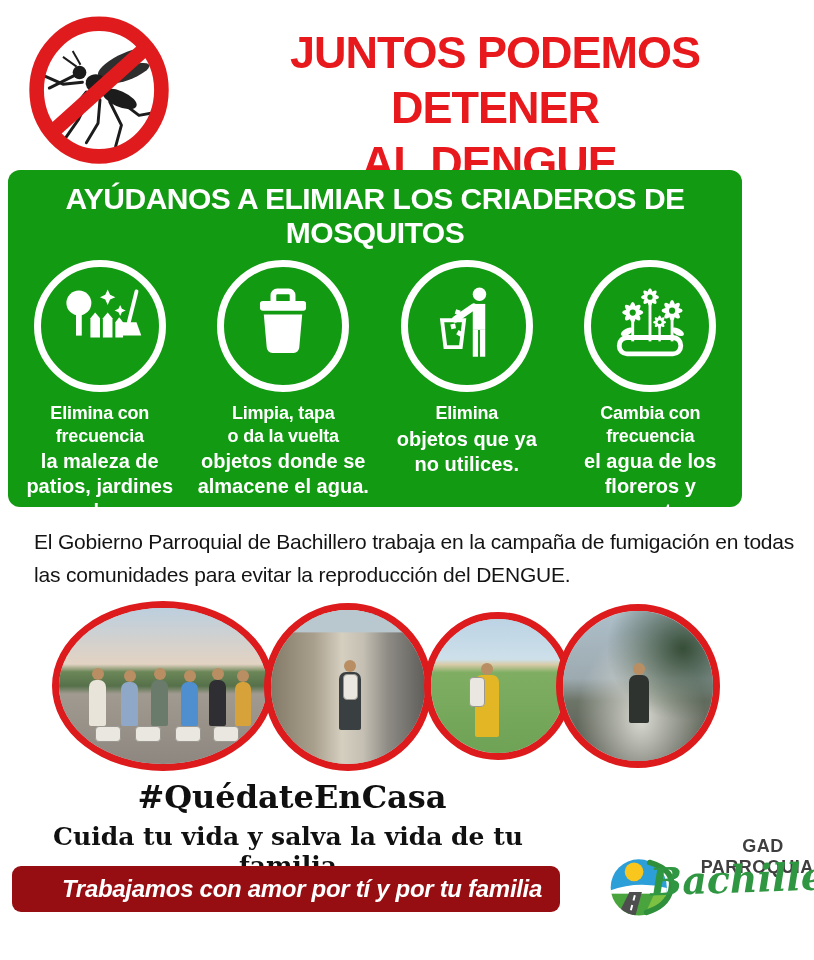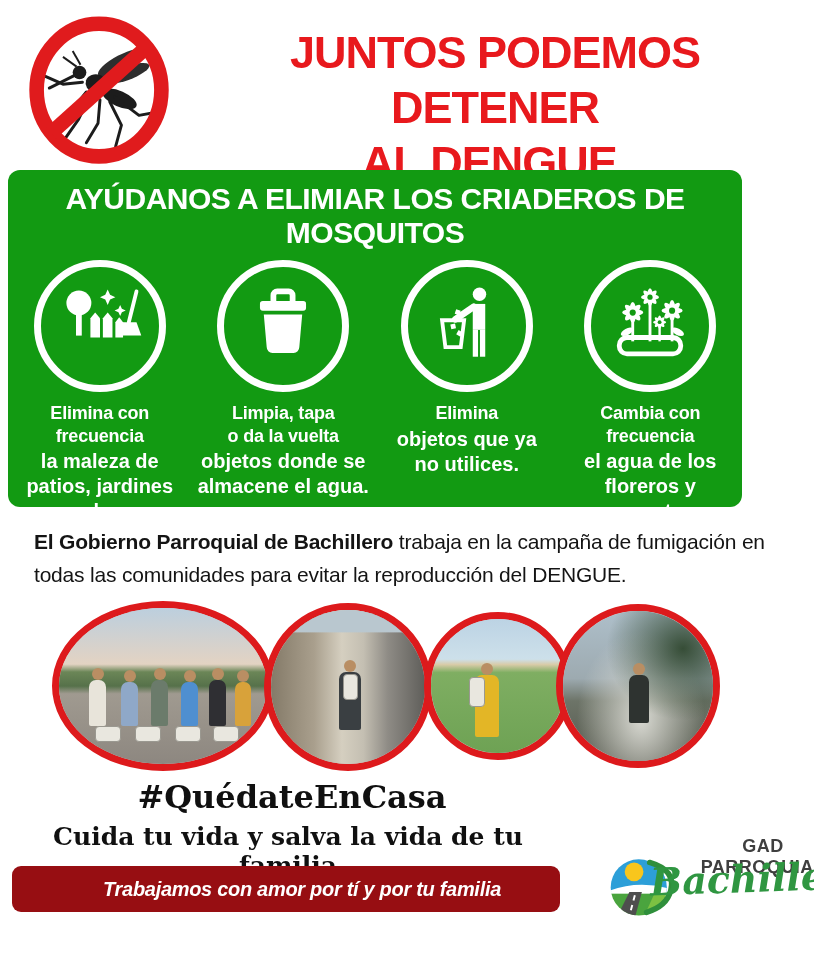--- a/index.html
+++ b/index.html
@@ -37,21 +37,21 @@
   .icon-circle svg { width:96px; height:96px; }
   .caption { margin-top:10px; text-align:center; color:#ffffff; }
   .cap-bold { font-size:18px; font-weight:bold; letter-spacing:-0.2px; line-height:1.25; }
   .cap-rest { font-size:20px; font-weight:700; line-height:1.25; margin-top:2px; }
 
   
   .campaign {
     position:absolute; left:34px; top:526px; width:764px;
     font-size:21px; line-height:1.55; color:#141414; letter-spacing:-0.2px;
   }
-  .campaign b { font-weight:bold;margin-top:40px; }
+  .campaign b { font-weight:normal;margin-top:40px; }
 
   
   .photo {
     position:absolute; border:7px solid #dd1a1c; border-radius:50%;
     overflow:hidden; background:#cccccc;
   }
   .photo1 { left:52px;  top:601px; width:222px; height:170px; }
   .photo2 { left:264px; top:603px; width:168px; height:168px; }
   .photo3 { left:424px; top:612px; width:148px; height:148px; }
   .photo4 { left:556px; top:604px; width:164px; height:164px; }
@@ -79,21 +79,21 @@
   }
   .slogan {
     position:absolute; left:0; top:822px; width:576px; text-align:center;
     font-family:"DejaVu Serif", serif; font-weight:bold; font-size:25px; color:#101010;
   }
   .banner {
     position:absolute; left:12px; top:866px; width:548px; height:46px;
     background:#970e12; border-radius:9px; display:flex; align-items:center; justify-content:center;
   }
   .banner span {
-    color:#ffffff; font-style:italic; font-weight:bold; font-size:20px; letter-spacing:-0.3px;margin-left:32px;
+    color:#ffffff; font-style:italic; font-weight:bold; font-size:24px; letter-spacing:-0.3px;margin-left:32px;
   }
   .logo { position:absolute; left:598px; top:828px; width:245px; height:105px; }
   .logo-emblem { position:absolute; left:8px; top:22px; width:78px; height:78px; }
   .logo-org {
     position:absolute; left:86px; top:8px; width:158px; text-align:center;
     font-weight:bold; font-size:18px; color:#3f3f3f; letter-spacing:0.5px;
   }
   .logo-script {
     position:absolute; left:52px; top:28px; width:200px; text-align:center;
     font-family:"DejaVu Serif", serif; font-style:italic; font-weight:bold;

